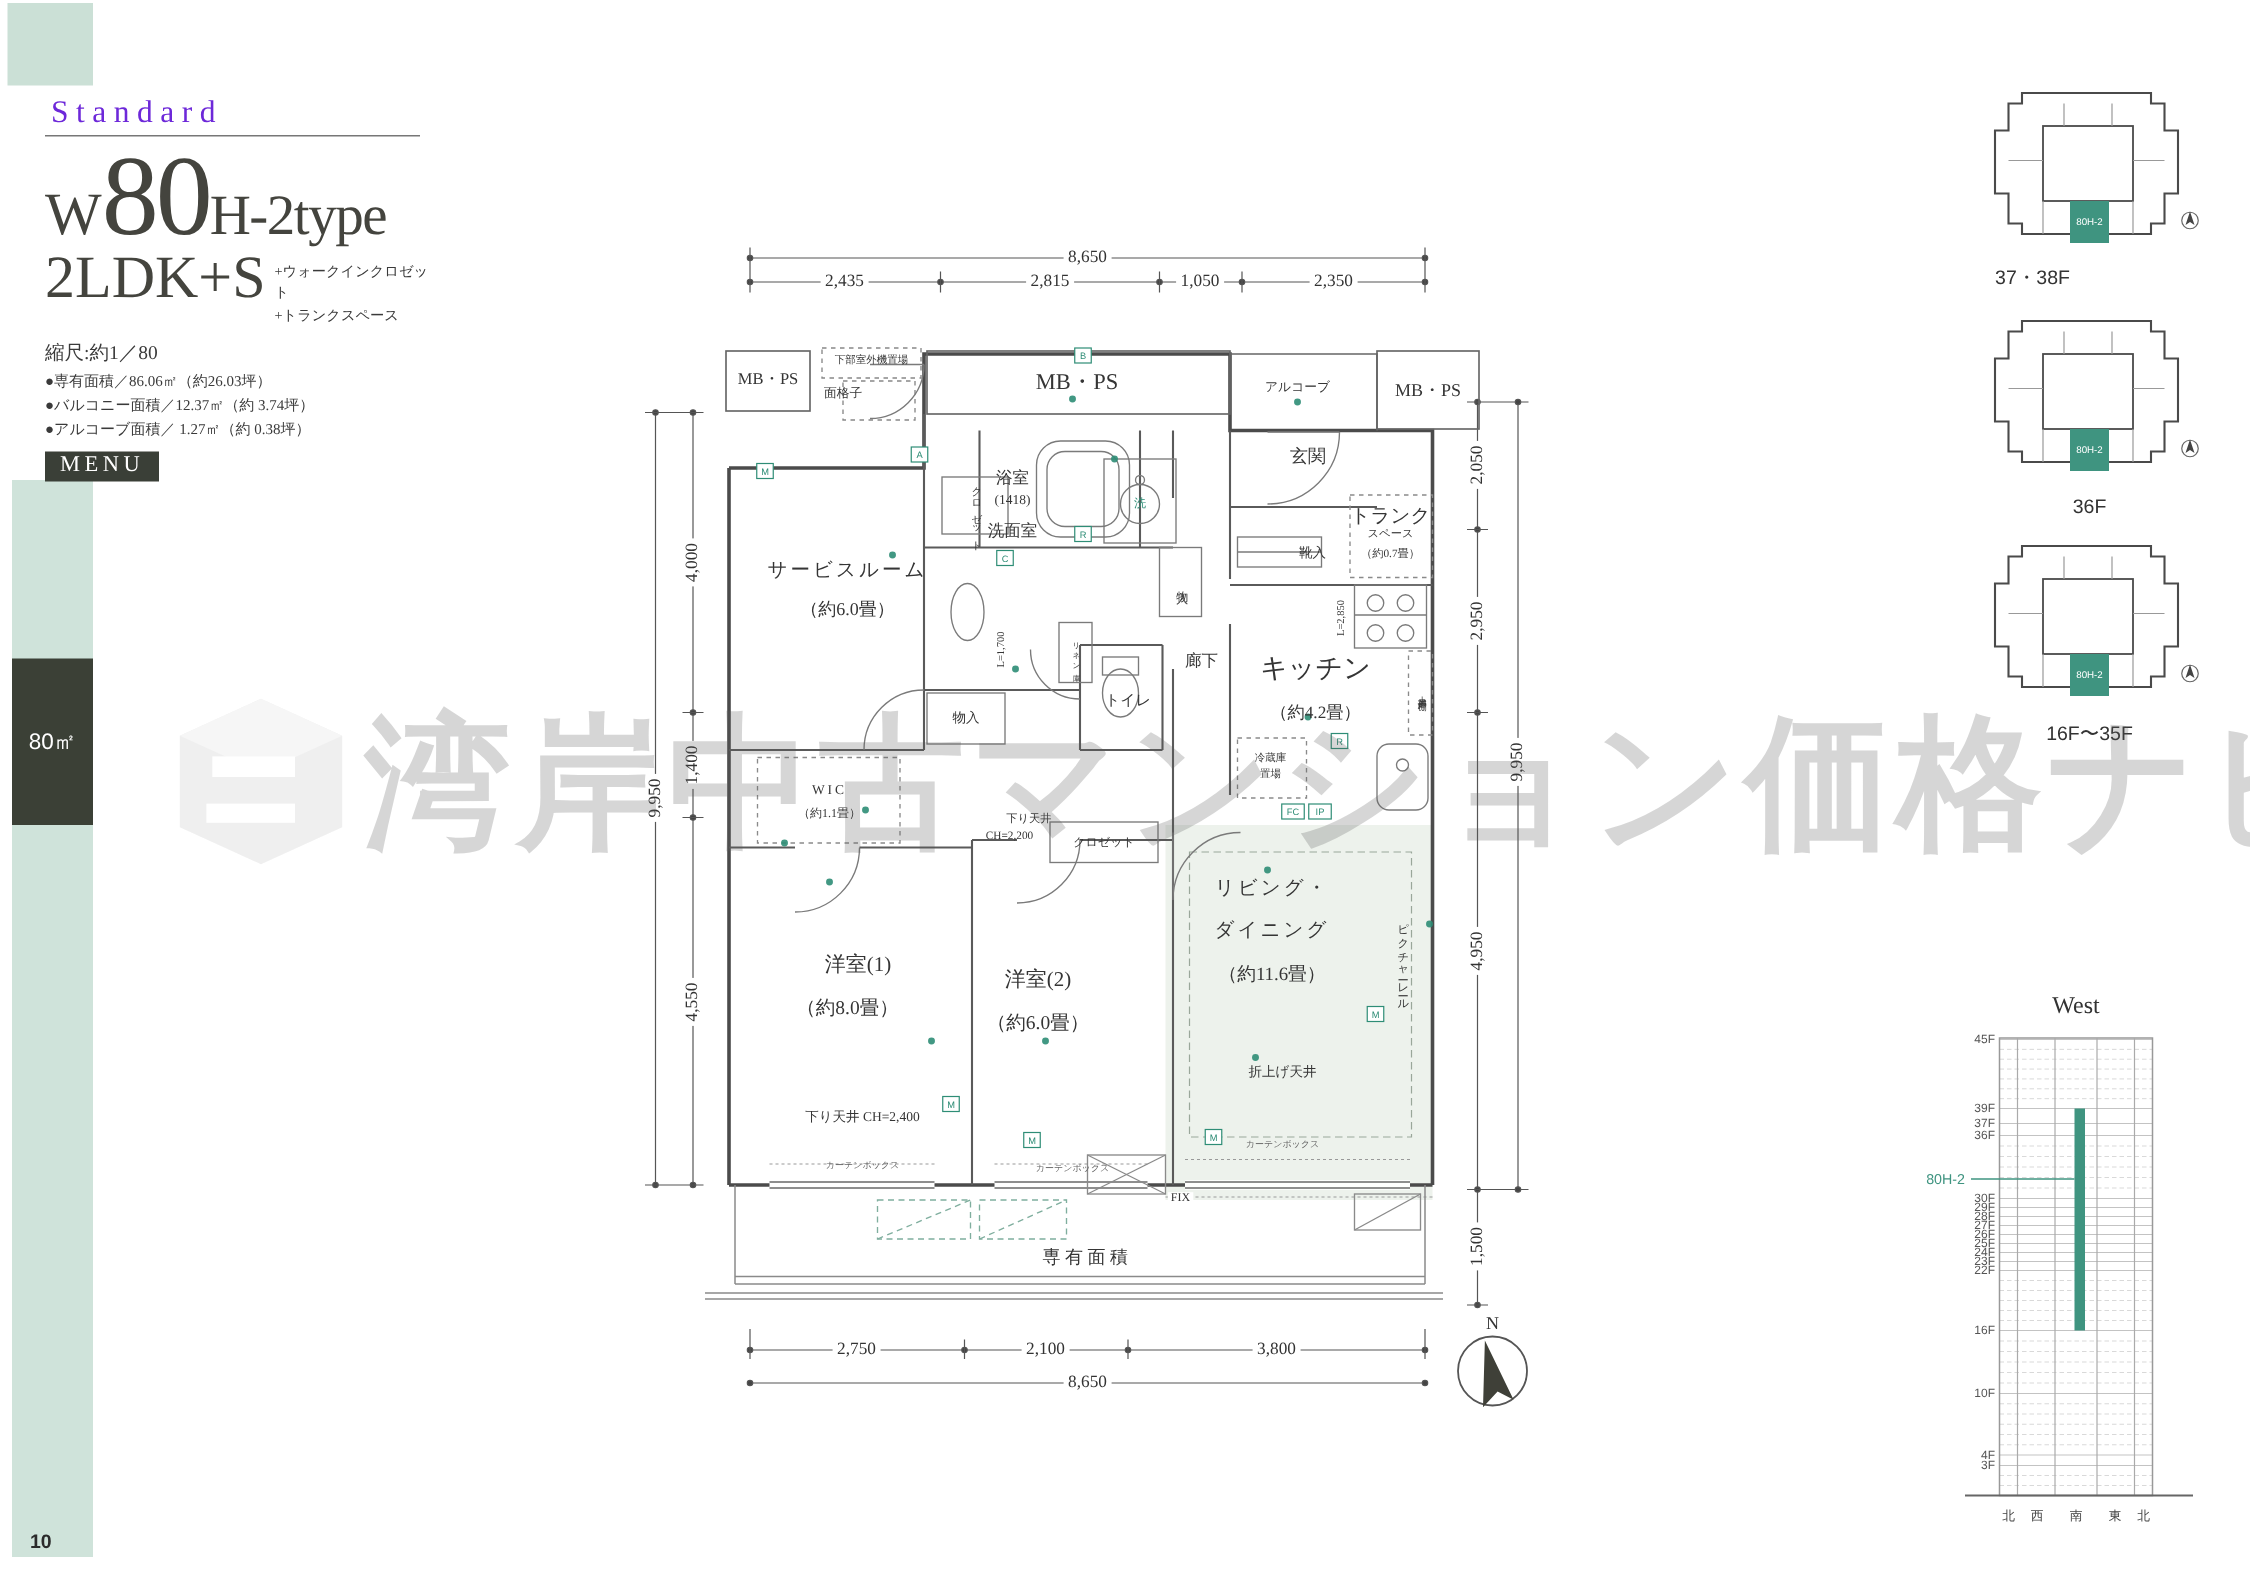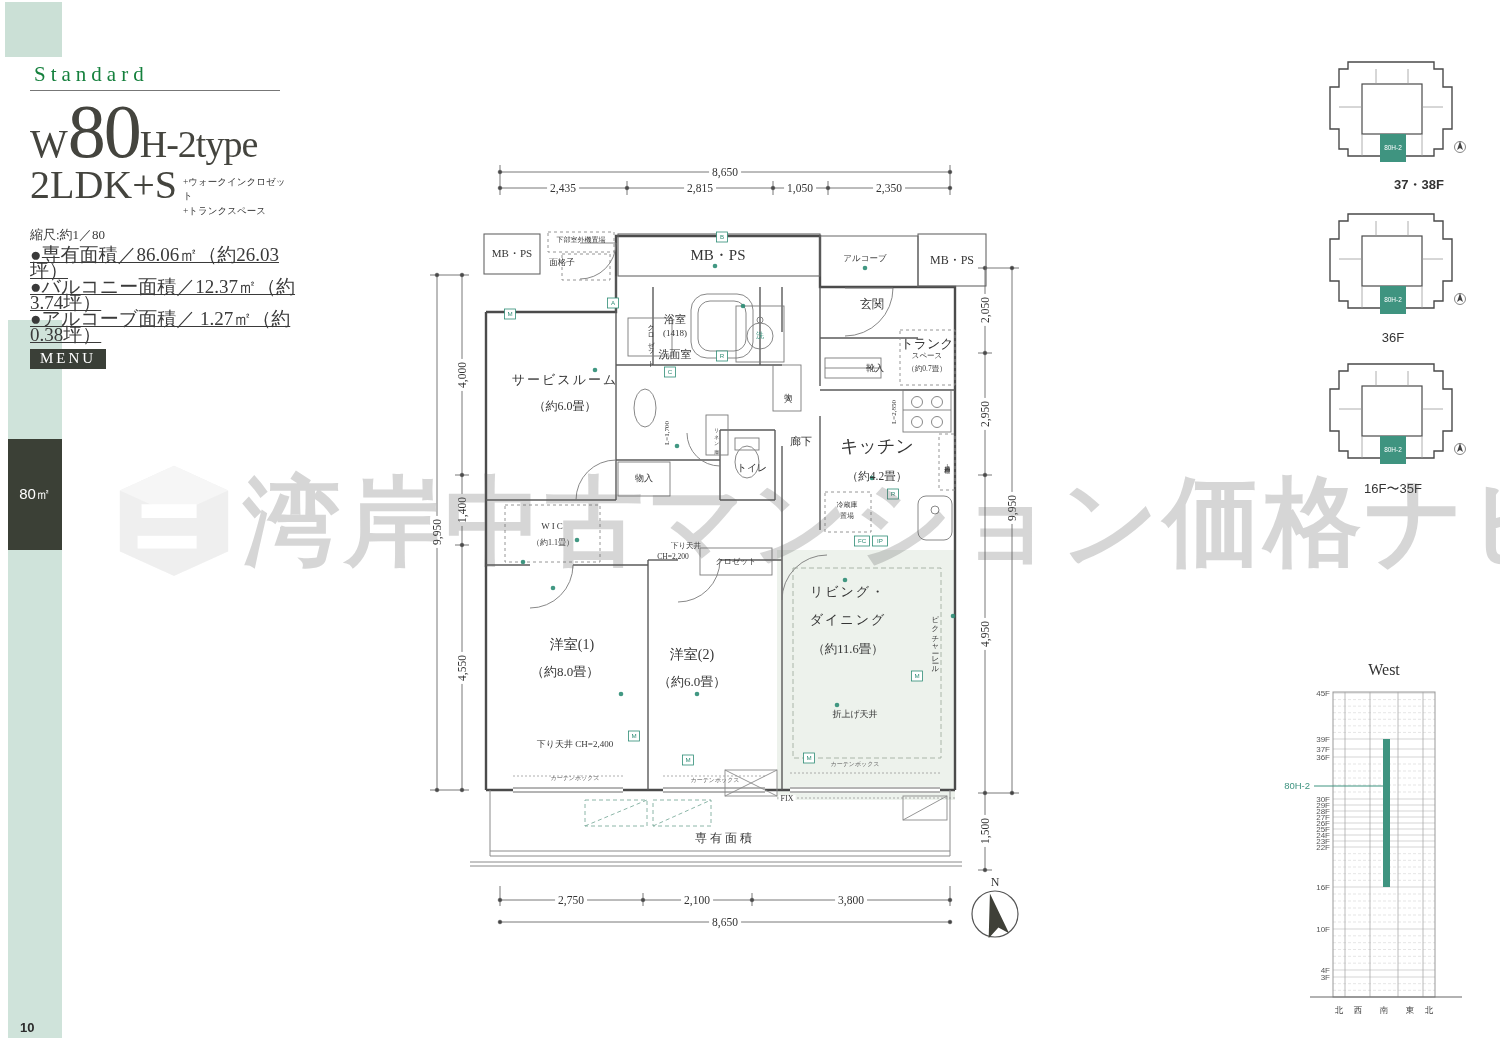--- a/index.html
+++ b/index.html
@@ -8,31 +8,31 @@
   
   .sb-square{position:absolute;left:5px;top:2px;width:57px;height:55px;background:#cbe0d6;}
   .sb-strip{position:absolute;left:8px;top:320px;width:54px;height:718px;background:#cfe3da;}
   .sb-dark{position:absolute;left:8px;top:439px;width:54px;height:111px;background:#3b4036;
            display:flex;align-items:center;justify-content:center;color:#fff;
            font-family:"Liberation Sans",sans-serif;font-size:15px;}
   .pagenum{position:absolute;left:20px;top:1020px;font-family:"Liberation Sans",sans-serif;
            font-size:13px;font-weight:bold;color:#2b2b2b;}
   
   .hdr{position:absolute;left:30px;top:62px;width:265px;}
-  .hdr-standard{font-size:21px;letter-spacing:5px;color:#15803d;padding-left:4px;}
+  .hdr-standard{font-size:21px;letter-spacing:5px;color:#6d28d9;padding-left:4px;}
   .hdr-rule{border-bottom:1.5px solid #777;margin-top:3px;width:250px;}
   .hdr-type{display:flex;align-items:baseline;margin-top:2px;color:#44443e;line-height:1;}
   .t-w{font-size:40px;}
   .t-num{font-size:76px;letter-spacing:-2px;}
   .t-suf{font-size:38px;letter-spacing:-1px;}
   .hdr-layout{display:flex;align-items:flex-start;line-height:1;margin-top:-4px;color:#44443e;}
   .t-ldk{font-size:40px;}
   .t-notes{font-size:9.5px;margin-left:6px;margin-top:10px;line-height:1.5;color:#3a3a3a;}
   .hdr-scale{font-size:13px;margin-top:8px;}
-  .hdr-areas{font-size:19px;line-height:16px;margin-top:3px;text-decoration:underline;}
+  .hdr-areas{font-size:10px;line-height:16px;margin-top:3px;}
   .menu-btn{display:inline-block;margin-top:6px;background:#3a3f37;color:#fff;
             font-size:15px;letter-spacing:3px;padding:1px 10px 2px 10px;cursor:pointer;}
   
   .wm-text{position:absolute;left:243px;top:458px;font-family:"Liberation Sans",sans-serif;
            font-weight:bold;font-size:97px;letter-spacing:4px;white-space:nowrap;
            color:rgba(90,90,90,.25);z-index:30;pointer-events:none;}
   .wm-logo{position:absolute;left:110px;top:460px;z-index:29;pointer-events:none;opacity:.8;}
   
   .plan{position:absolute;left:425px;top:148px;width:640px;height:832px;}
   .plan svg{position:absolute;left:0;top:0;}
@@ -378,21 +378,21 @@
     </g>
     <rect x="44" y="27" width="60" height="50" fill="#fff" stroke="#4a4a4a" stroke-width="1.2"></rect>
     <g stroke="#999" stroke-width="0.8">
         <path d="M58,12 V27 M90,12 V27 M21,50 H44 M104,50 H125 M44,77 V99 M104,77 V99"></path>
       </g>
     <rect x="62" y="77" width="26" height="28" fill="#3f9480"></rect>
     <text x="75" y="93" text-anchor="middle" font-size="6.5" fill="#fff" font-family="Liberation Sans, sans-serif">80H-2</text>
     <circle cx="142" cy="90" r="5.5" stroke="#666" stroke-width="0.8" fill="none"></circle>
     <path d="M142,84 L139,93 L142,91 L145,93 Z" fill="#444"></path>
   </svg>
-  <div class="plate-label" style="left:1344px;top:176px;font-weight:bold;">37・38F</div>
+  <div class="plate-label" style="left:1280px;top:176px;">37・38F</div>
 
   <svg width="150" height="120" viewBox="0 0 150 118" style="position:absolute;left:1318px;top:208px;">
     <g stroke="#4a4a4a" stroke-width="1.4" fill="#fff">
       <path d="M30,5 H116 V12 H125 V30 H134 V72 H125 V92 H116 V99 H30 V92 H21 V72 H12 V30 H21 V12 H30 Z"></path>
     </g>
     <rect x="44" y="27" width="60" height="50" fill="#fff" stroke="#4a4a4a" stroke-width="1.2"></rect>
     <g stroke="#999" stroke-width="0.8">
         <path d="M58,12 V27 M90,12 V27 M21,50 H44 M104,50 H125 M44,77 V99 M104,77 V99"></path>
       </g>
     <rect x="62" y="77" width="26" height="28" fill="#3f9480"></rect>

